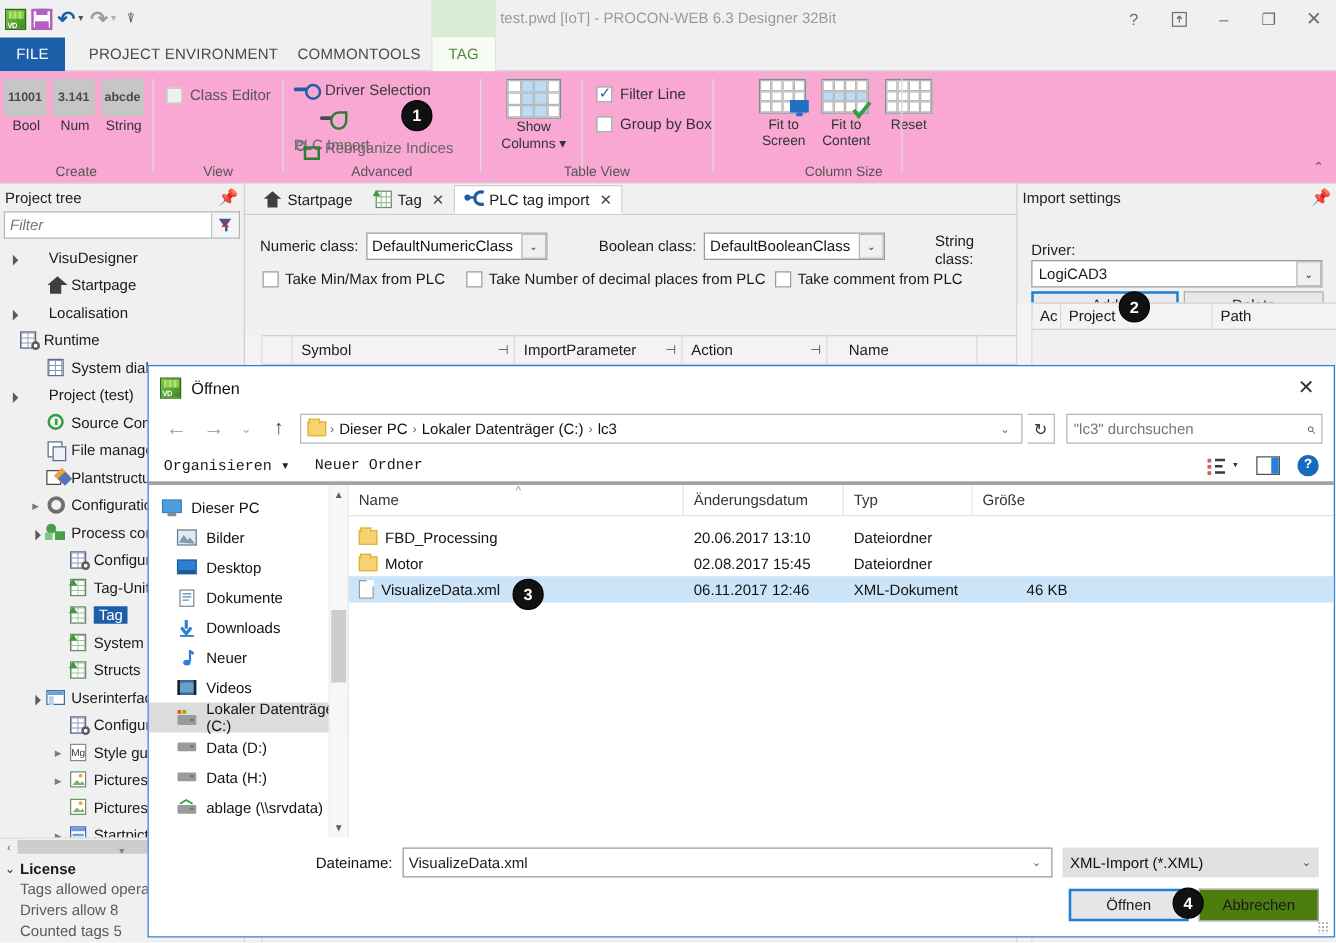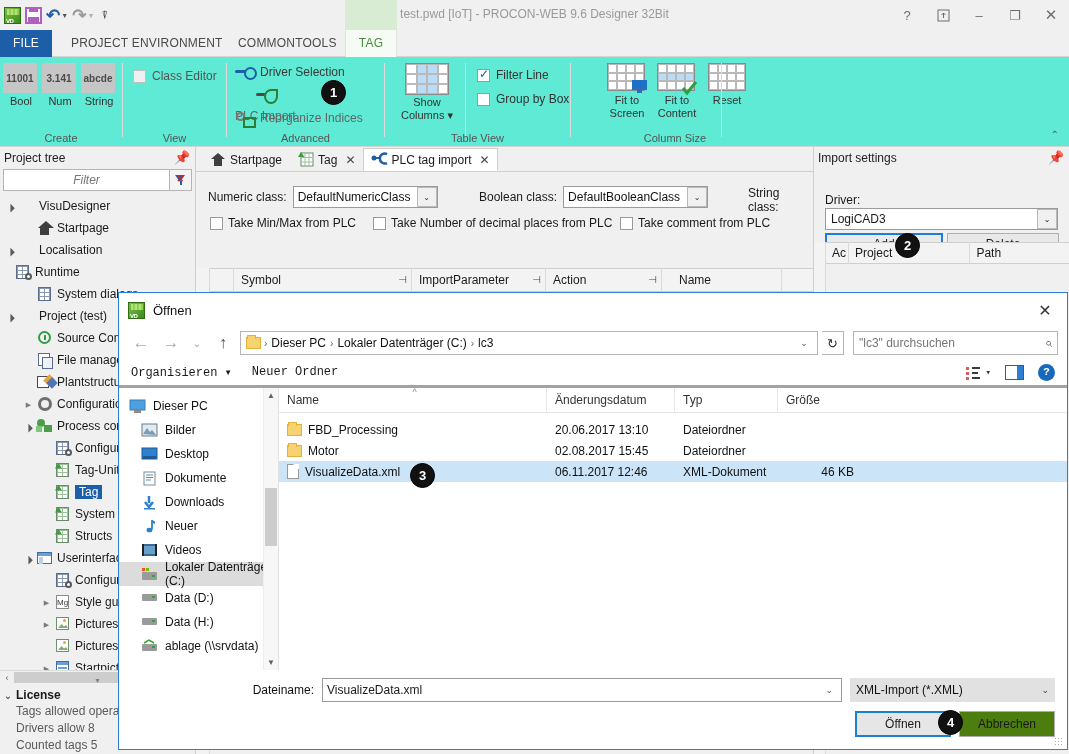--- a/index.html
+++ b/index.html
@@ -40,21 +40,21 @@
 
   
   .ribtabs { position:absolute; top:30px; left:0; right:0; height:27px; background:#f0f0f0;
              border-bottom:1px solid #d4d4d4; }
   .ribtab { position:absolute; top:0; height:27px; line-height:27px; font-size:12px; color:#4a4a4a;
             padding:0 13px; letter-spacing:.2px; }
   .ribtab.file { left:0; background:#1c5ea8; color:#fff; width:52px; text-align:center; padding:0; }
   .ribtab.active { background:#f7fbf6; color:#4a8a3a; border-left:1px solid #e0e0e0; border-right:1px solid #e0e0e0;}
 
   
-  .ribbon { position:absolute; top:57px; left:0; right:0; height:90px; background:#5eead4;
+  .ribbon { position:absolute; top:57px; left:0; right:0; height:90px; background:#f9a8d4;
             border-bottom:1px solid #d4d4d4;padding-left:48px; }
   .rgroup { position:absolute; top:0; height:90px; }
   .rgroup .glabel { position:absolute; bottom:3px; left:0; right:0; text-align:center; font-size:11px; color:#555; }
   .rsep { position:absolute; top:6px; width:1px; height:74px; background:#dcdcdc; }
 
   .bigbtn { position:absolute; top:6px; width:36px; text-align:center; }
   .bigbtn .sq { width:34px; height:30px; background:#c6c6c6; display:flex; align-items:center; justify-content:center;
                 font-size:10px; font-weight:bold; color:#4a4a4a; overflow:hidden; }
   .bigbtn .cap { font-size:11px; color:#333; margin-top:2px; }
 
@@ -79,21 +79,21 @@
   .gridico { border:1px solid #8a8a8a; background:#fff; display:grid; flex:none; }
   .gridico i { border:.5px solid #b9b9b9; }
 
   
   .ptree { position:absolute; top:147px; left:0; width:196px; bottom:0; background:#f0f0f0;
            border-right:1px solid #cfcfcf; }
   .panel-hdr { height:21px; display:flex; align-items:center; padding:0 4px; font-size:12px; color:#222; }
   .panel-hdr .pin { margin-left:auto; font-size:13px; color:#333; transform:rotate(0deg); }
   .filterbar { position:absolute; top:22px; left:3px; right:3px; height:22px; display:flex; }
   .filterbar input { flex:1; border:1px solid #b5b5b5; background:#fff; font-style:italic; color:#9a9a9a;
-                     font-size:12px; padding:0 4px; font-family:"Liberation Sans",sans-serif;text-align:center; }
+                     font-size:12px; padding:0 4px; font-family:"Liberation Sans",sans-serif; }
   .filterbar .fbtn { width:24px; border:1px solid #b5b5b5; border-left:none; background:#f4f4f4;
                      display:flex; align-items:center; justify-content:center; position:relative; }
   .funnel { width:11px;height:10px;position:relative; }
   .funnel::before{content:"";position:absolute;left:0;top:0;border-left:5.5px solid transparent;border-right:5.5px solid transparent;border-top:7px solid #2f5fa0;}
   .funnel::after{content:"";position:absolute;left:4.5px;top:6px;width:2px;height:4px;background:#2f5fa0;}
   .fx { position:absolute; right:2px; bottom:1px; color:#cc2222; font-size:9px; font-weight:bold; line-height:1;}
 
   .treebox { position:absolute; top:48px; left:0; right:0; bottom:72px; overflow:hidden; }
   .tnode { height:22px; display:flex; align-items:center; font-size:12px; color:#1a1a1a; white-space:nowrap; }
   .tw { width:13px; text-align:center; color:#6a6a6a; font-size:8px; flex:none; }
@@ -292,21 +292,21 @@
       <div class="arrow-btn">
         <span class="undo">↶</span>
         <span class="tinycar">▼</span>
       </div>
       <div class="arrow-btn">
         <span class="redo">↷</span>
         <span class="tinycar dim">▼</span>
       </div>
       <span class="qat-more">⍒</span>
     </div>
-    <div class="win-title">test.pwd [IoT] - PROCON-WEB 9.6 Designer 32Bit</div>
+    <div class="win-title">test.pwd [IoT] - PROCON-WEB 6.3 Designer 32Bit</div>
     <div class="win-btns">
       <div>?</div>
       <div>
         <svg width="13" height="13" viewBox="0 0 13 13">
             <rect x="1" y="1" width="11" height="11" fill="none" stroke="#6d6d6d"></rect>
             <path d="M6.5 9 V4 M4.5 6 L6.5 4 L8.5 6" fill="none" stroke="#6d6d6d"></path>
           </svg>
       </div>
       <div>–</div>
       <div>❐</div>

